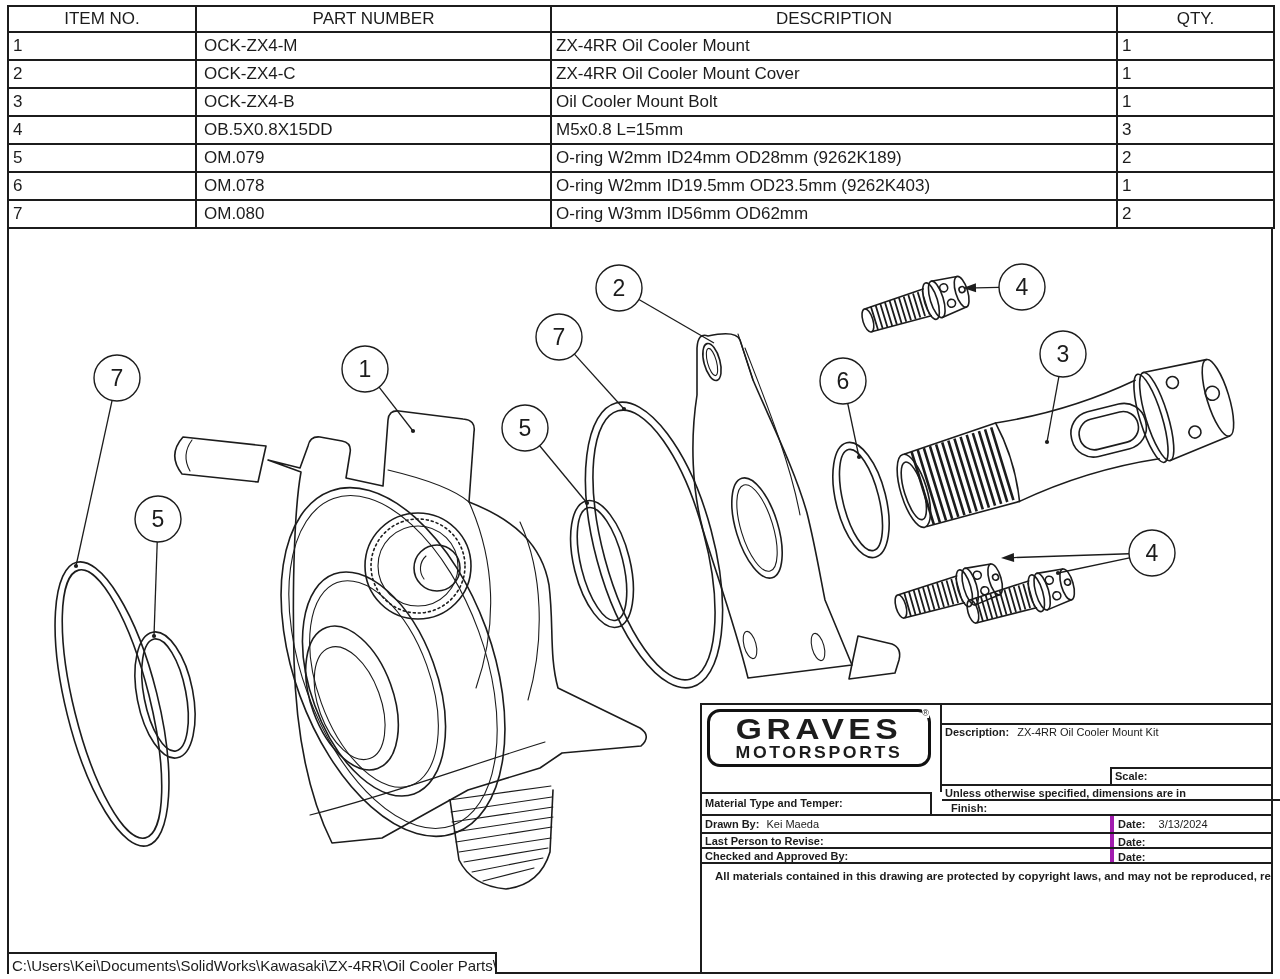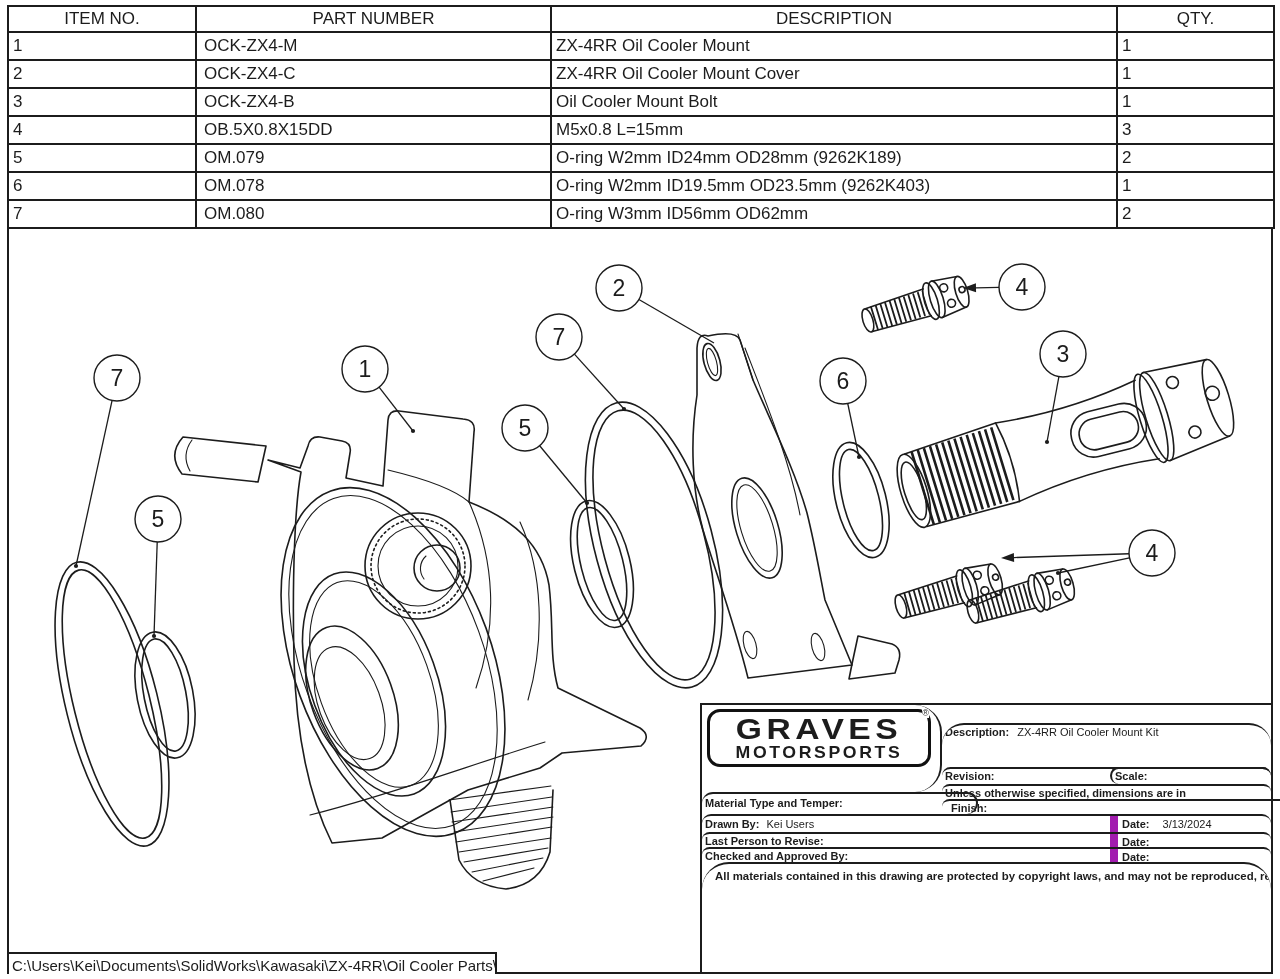--- a/index.html
+++ b/index.html
@@ -18,44 +18,44 @@
   table.bom td{height:26px;}
   table.bom td.pn{text-align:left;padding-left:7px;}
   
   svg.diagram{position:absolute;left:0;top:0;z-index:1;}
   .ln{stroke:#1c1c1c;fill:none;stroke-width:1.6;stroke-linecap:round;stroke-linejoin:round;}
   .thin{stroke-width:1.1;}
   .balloon-text{font-family:"Liberation Sans",sans-serif;font-size:23px;fill:#1c1c1c;}
   
   .tb{position:absolute;left:700px;top:703px;width:573px;height:271px;background:#fff;
       border:2px solid #1c1c1c;box-sizing:border-box;z-index:3;font-size:11px;}
-  .tb .cell{position:absolute;box-sizing:border-box;overflow:hidden;white-space:nowrap;border-radius:27px;}
+  .tb .cell{position:absolute;box-sizing:border-box;overflow:hidden;white-space:nowrap;}
   .tb .lbl{font-weight:700;}
   .tb .val{font-weight:400;}
   .logo-cell{left:0;top:0;width:240px;height:87px;border-right:2px solid #1c1c1c;}
   .logo-box{position:absolute;left:5px;top:4px;width:224px;height:58px;border:3.5px solid #111;
             border-radius:13px;box-sizing:border-box;text-align:center;}
   .logo1{display:block;margin-top:2px;font-size:30px;font-weight:700;letter-spacing:4px;
          transform:scaleX(1.12);transform-origin:center;line-height:30px;}
   .logo2{display:block;font-size:17px;font-weight:700;letter-spacing:2.5px;
          transform:scaleX(1.04);transform-origin:center;line-height:17px;}
   .regmark{position:absolute;right:-1px;top:-3px;font-size:9px;background:#fff;line-height:9px;}
-  .mat-cell{left:0;top:87px;width:276px;height:22px;border-top:2px solid #1c1c1c;
+  .mat-cell{left:0;top:87px;width:230px;height:22px;border-top:2px solid #1c1c1c;
             border-right:2px solid #1c1c1c;padding:3px 0 8px 3px;}
   .pn-row{left:240px;top:0;width:329px;height:18px;padding:1px 0 0 3px;}
   .desc-row{left:240px;top:18px;width:329px;height:44px;border-top:2px solid #1c1c1c;padding:1px 6px 0 3px;}
   .rev-row{left:240px;top:62px;width:329px;height:17px;border-top:2px solid #1c1c1c;padding:1px 0 0 3px;}
   .scale-cell{left:408px;top:62px;width:161px;height:17px;border-top:2px solid #1c1c1c;
               border-left:2px solid #1c1c1c;padding:1px 0 0 3px;}
   .units-row{left:240px;top:79px;width:329px;height:15px;border-top:2px solid #1c1c1c;padding:1px 0 0 3px;}
   .fin-row{left:240px;top:94px;width:396px;height:15px;border-top:2px solid #1c1c1c;padding:1px 0 0 9px;}
   .drawn-row{left:0;top:109px;width:569px;height:18px;border-top:2px solid #1c1c1c;padding:2px 0 0 3px;}
   .revise-row{left:0;top:127px;width:569px;height:15px;border-top:2px solid #1c1c1c;padding:1px 0 0 3px;}
   .appr-row{left:0;top:142px;width:569px;height:15px;border-top:2px solid #1c1c1c;padding:1px 0 0 3px;}
-  .date-cell{position:absolute;left:408px;top:0;bottom:0;border-left:8px solid #a21caf;padding:2px 0 0 4px;}
+  .date-cell{position:absolute;left:408px;top:0;bottom:0;border-left:4px solid #a21caf;padding:2px 0 0 4px;}
   .date-cell .val{margin-left:10px;}
   .legal{left:0;top:157px;width:569px;height:112px;border-top:2px solid #1c1c1c;
          padding:3px 13px 0 13px;font-size:11.4px;font-weight:700;text-align:center;
          line-height:18.6px;white-space:normal;}
   
   .pathbox{position:absolute;left:7px;top:952px;width:490px;height:22px;background:#fff;
            border-top:2px solid #1c1c1c;border-right:2px solid #1c1c1c;border-left:2px solid #1c1c1c;
            box-sizing:border-box;font-size:15px;padding:3px 0 0 3px;white-space:nowrap;z-index:3;}
 </style>
 </head>
@@ -314,28 +314,27 @@
         <span class="logo2">MOTORSPORTS</span>
         <span class="regmark">®</span>
       </div>
     </div>
     <div class="cell mat-cell lbl">Material Type and Temper:</div>
 
     <div class="cell desc-row">
       <span class="lbl">Description:</span>
       <span class="val" style="margin-left:5px">ZX-4RR Oil Cooler Mount Kit</span>
     </div>
-    <div class="cell rev-row lbl">Revision:</div>
     <div class="cell scale-cell lbl">Scale:</div>
     <div class="cell units-row lbl">Unless otherwise specified, dimensions are in</div>
     <div class="cell fin-row lbl">Finish:</div>
 
     <div class="cell drawn-row">
       <span class="lbl">Drawn By:</span>
-      <span class="val" style="margin-left:4px">Kei Users</span>
+      <span class="val" style="margin-left:4px">Kei Maeda</span>
       <span class="date-cell">
         <span class="lbl">Date:</span>
         <span class="val">3/13/2024</span>
       </span>
     </div>
     <div class="cell revise-row">
       <span class="lbl">Last Person to Revise:</span>
       <span class="date-cell">
         <span class="lbl">Date:</span>
         <span class="val"></span>

